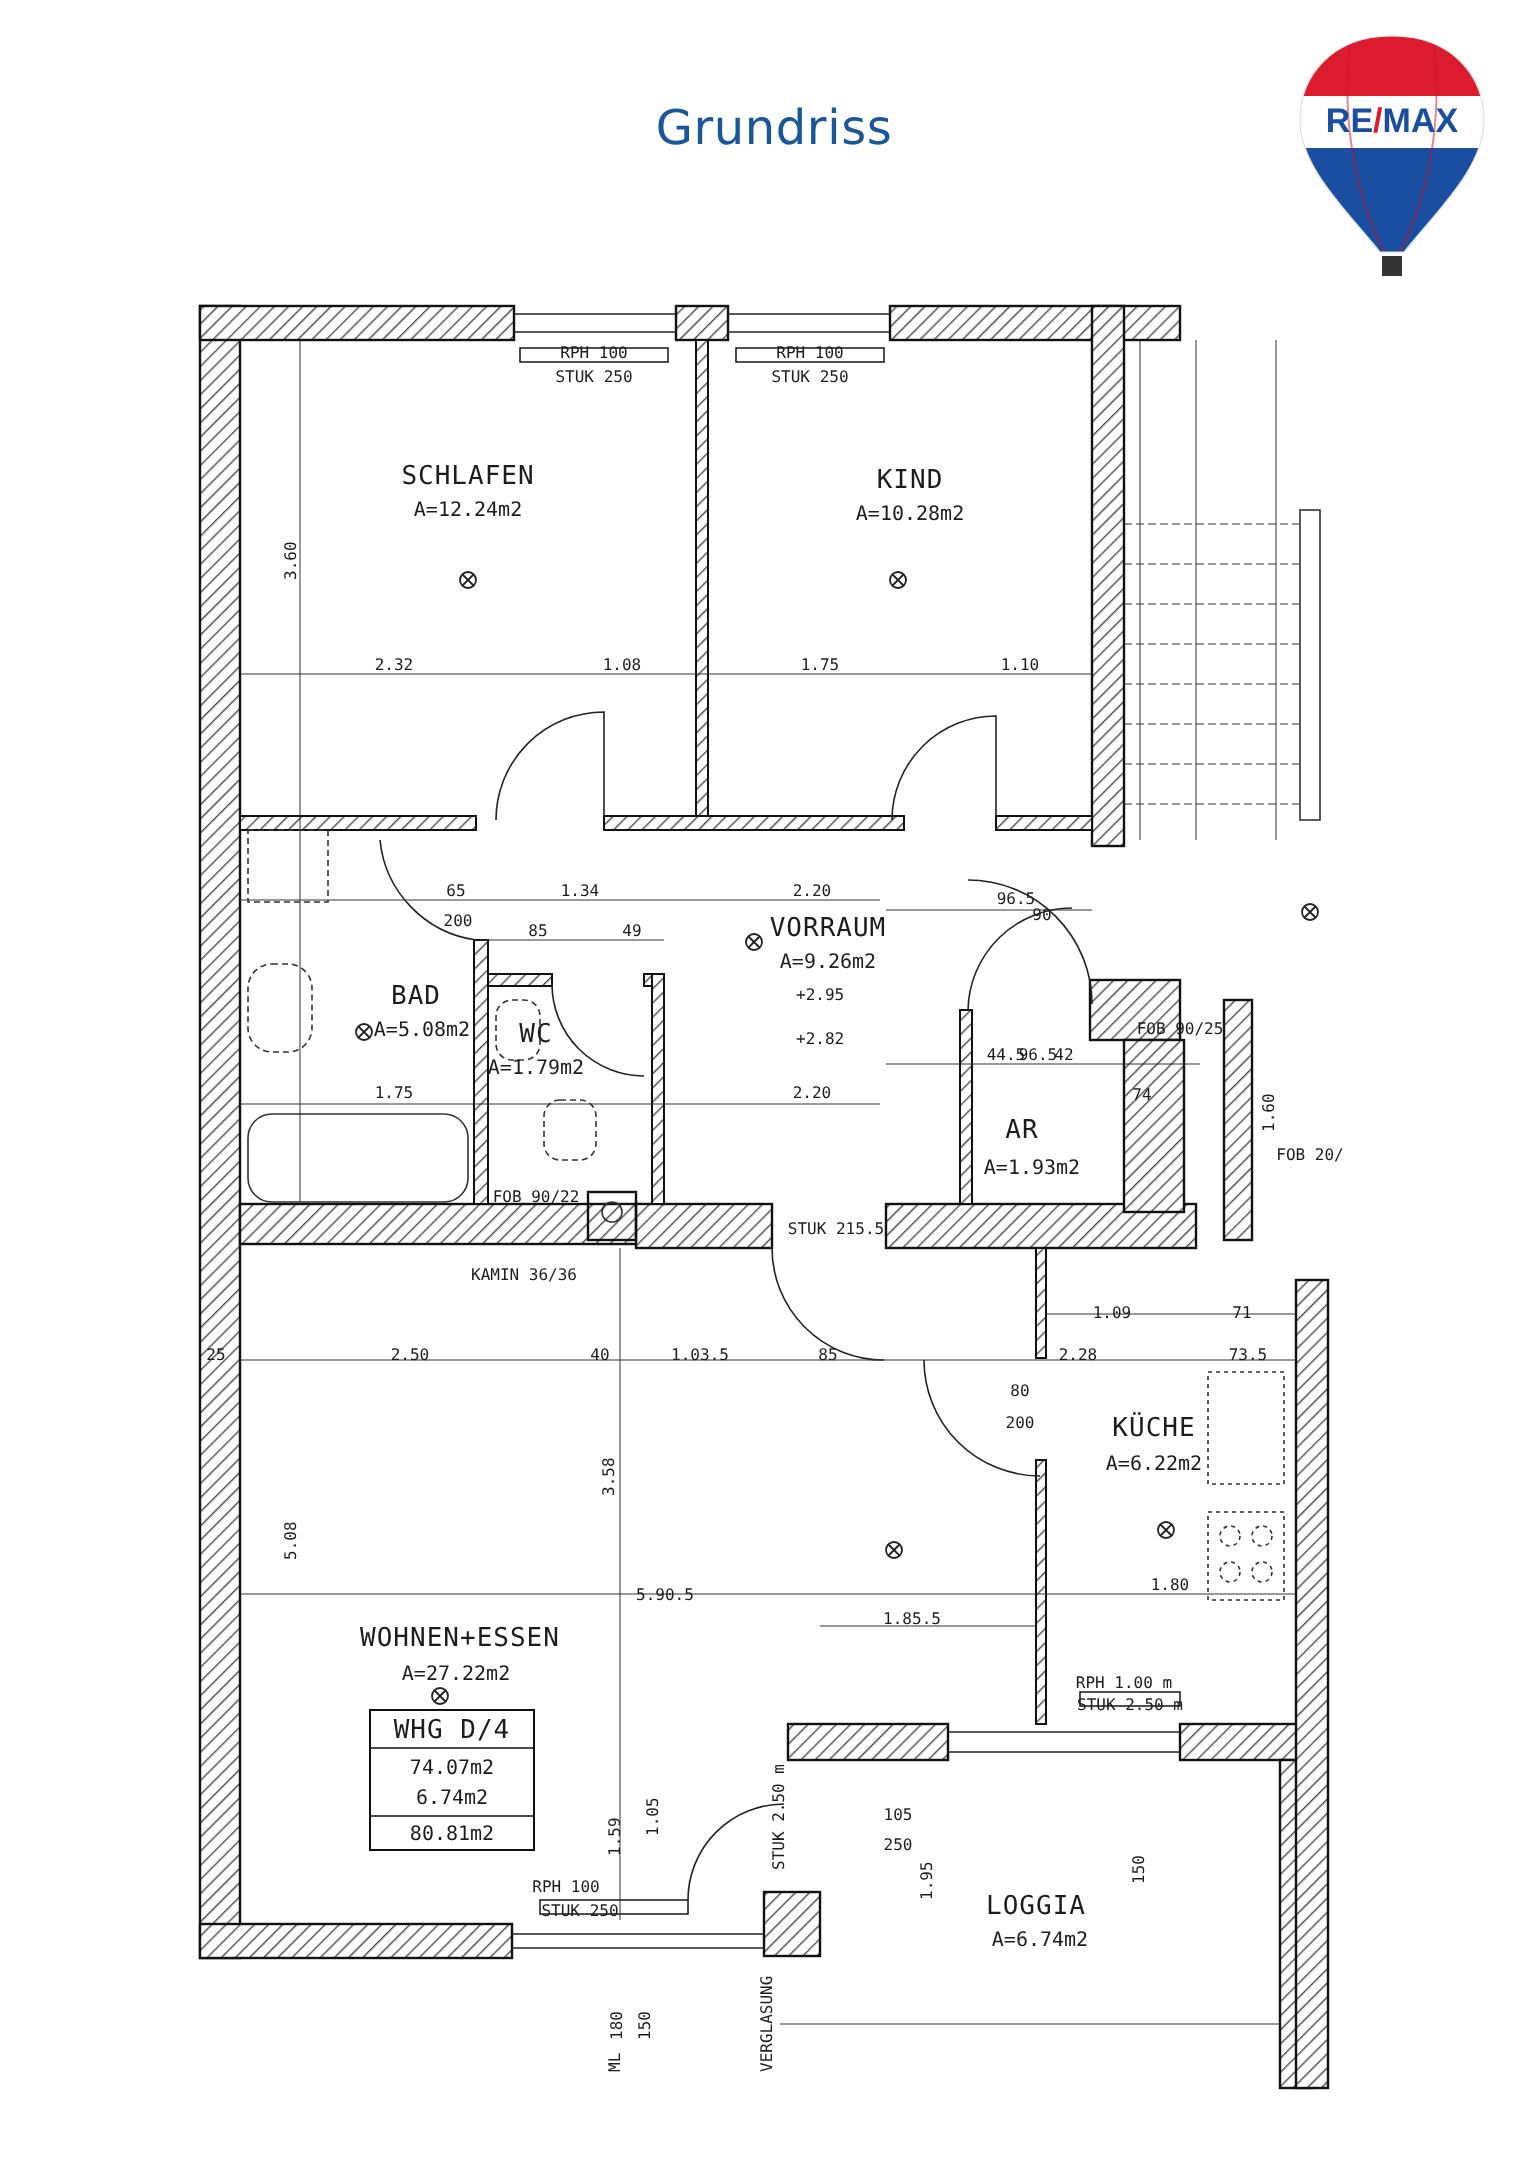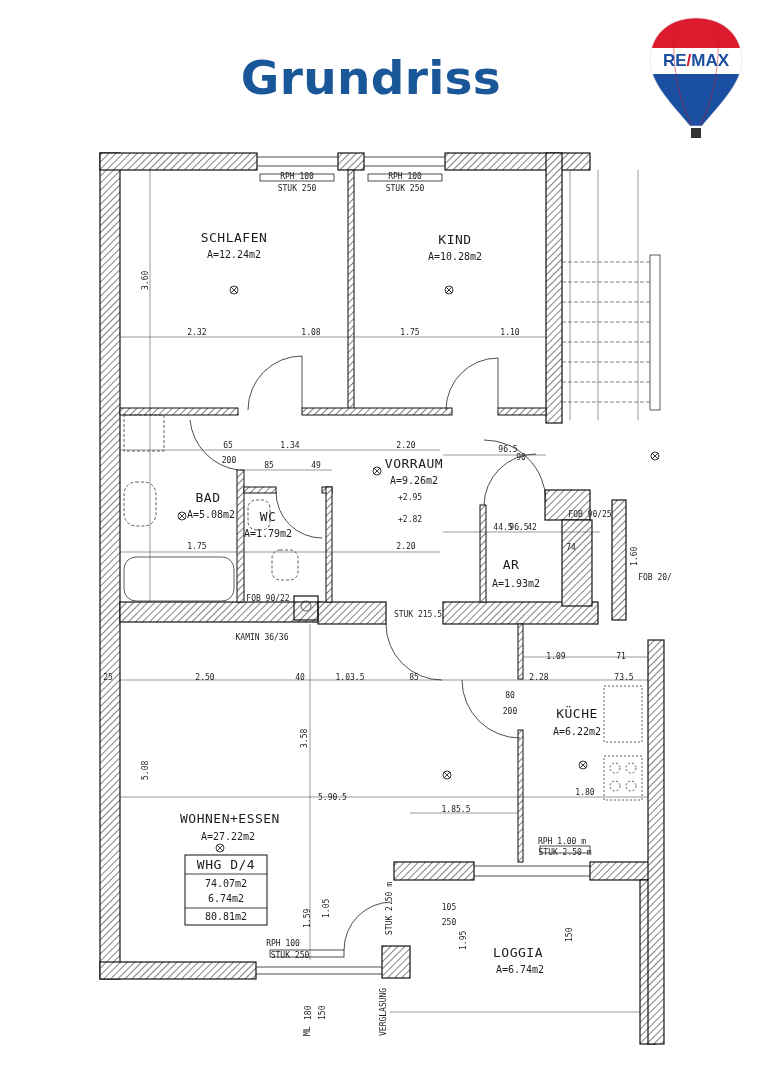--- a/index.html
+++ b/index.html
@@ -1,17 +1,17 @@
 <!DOCTYPE html>
 <html><head>
 <meta charset="utf-8">
 <style>
   html, body { margin:0; padding:0; background:#ffffff; }
   body { width:764px; height:1080px; position:relative; overflow:hidden; font-family:"Liberation Sans", sans-serif; }
-  .title { position:absolute; left:0; width:742px; top:50px; text-align:center; font-family:"DejaVu Sans", sans-serif; font-size:47px; color:#1a5799; letter-spacing:0.3px;font-weight:bold; }
+  .title { position:absolute; left:16px; width:742px; top:50px; text-align:center; font-family:"DejaVu Sans", sans-serif; font-size:24px; color:#1a5799; letter-spacing:0.3px; }
   .logo { position:absolute; left:646px; top:14px; width:100px; height:132px; }
   .plan { position:absolute; left:0; top:0; width:764px; height:1080px; }
   .plan text { font-family:"DejaVu Sans Mono", monospace; fill:#1c1c1c; }
   .rl { font-size:13px; letter-spacing:0.5px; }
   .ra { font-size:10px; }
   .dim { font-size:8px; fill:#333; }
 </style>
 </head>
 <body>
 

